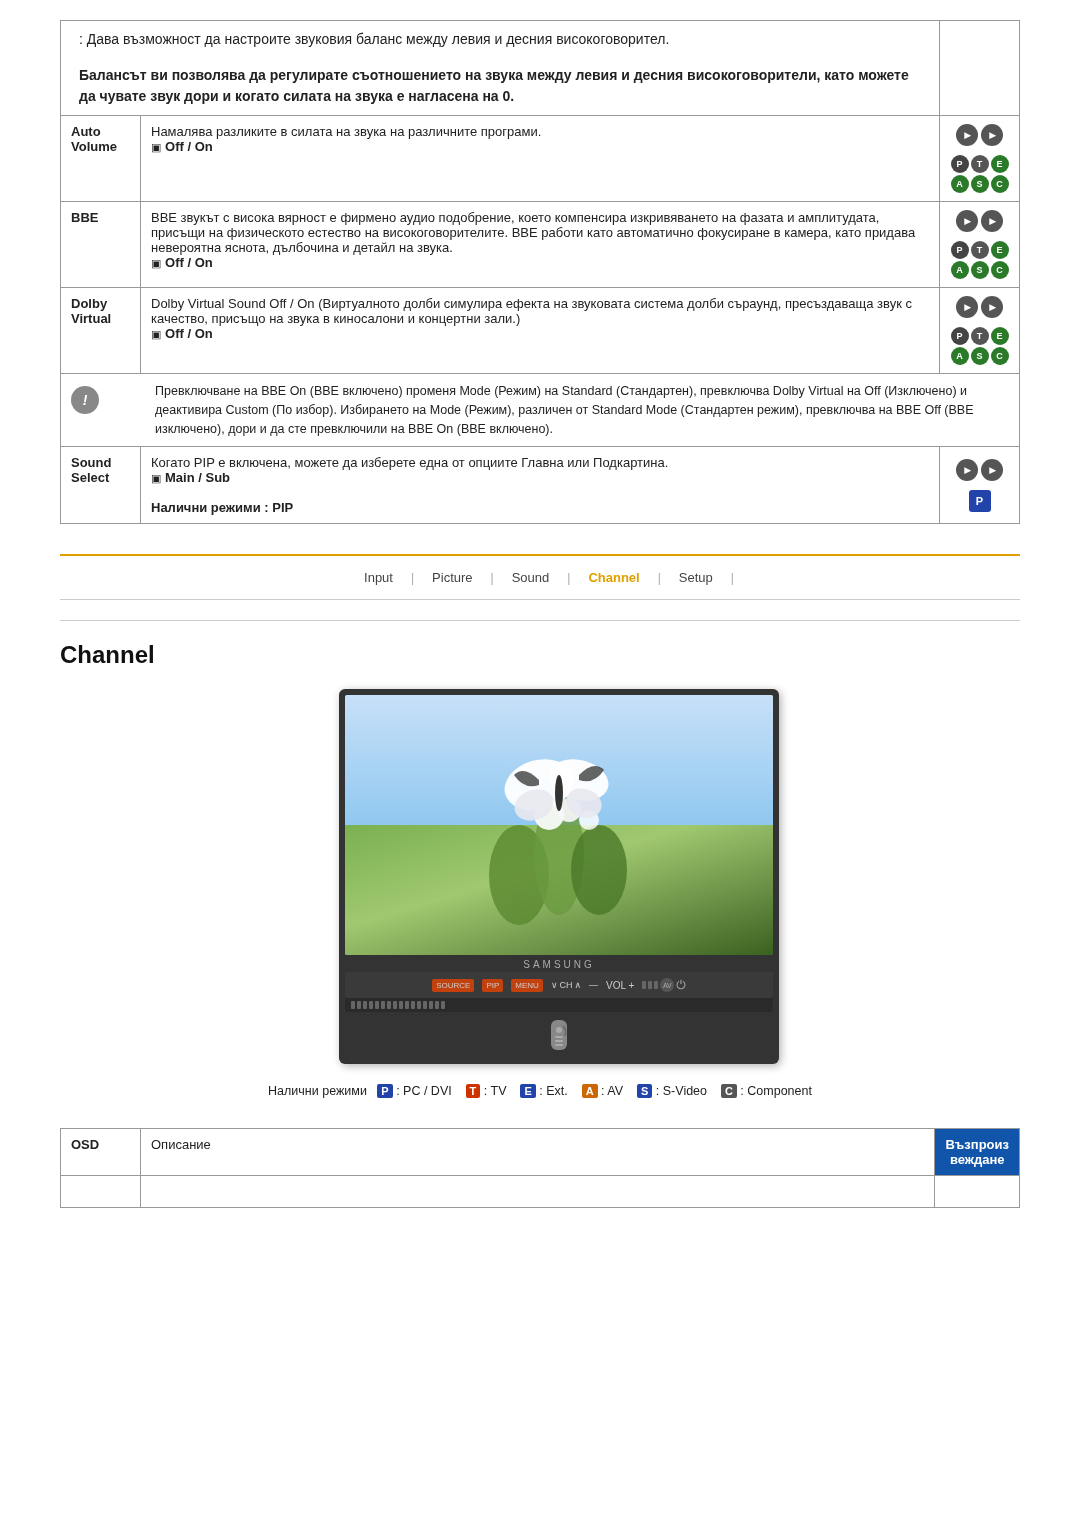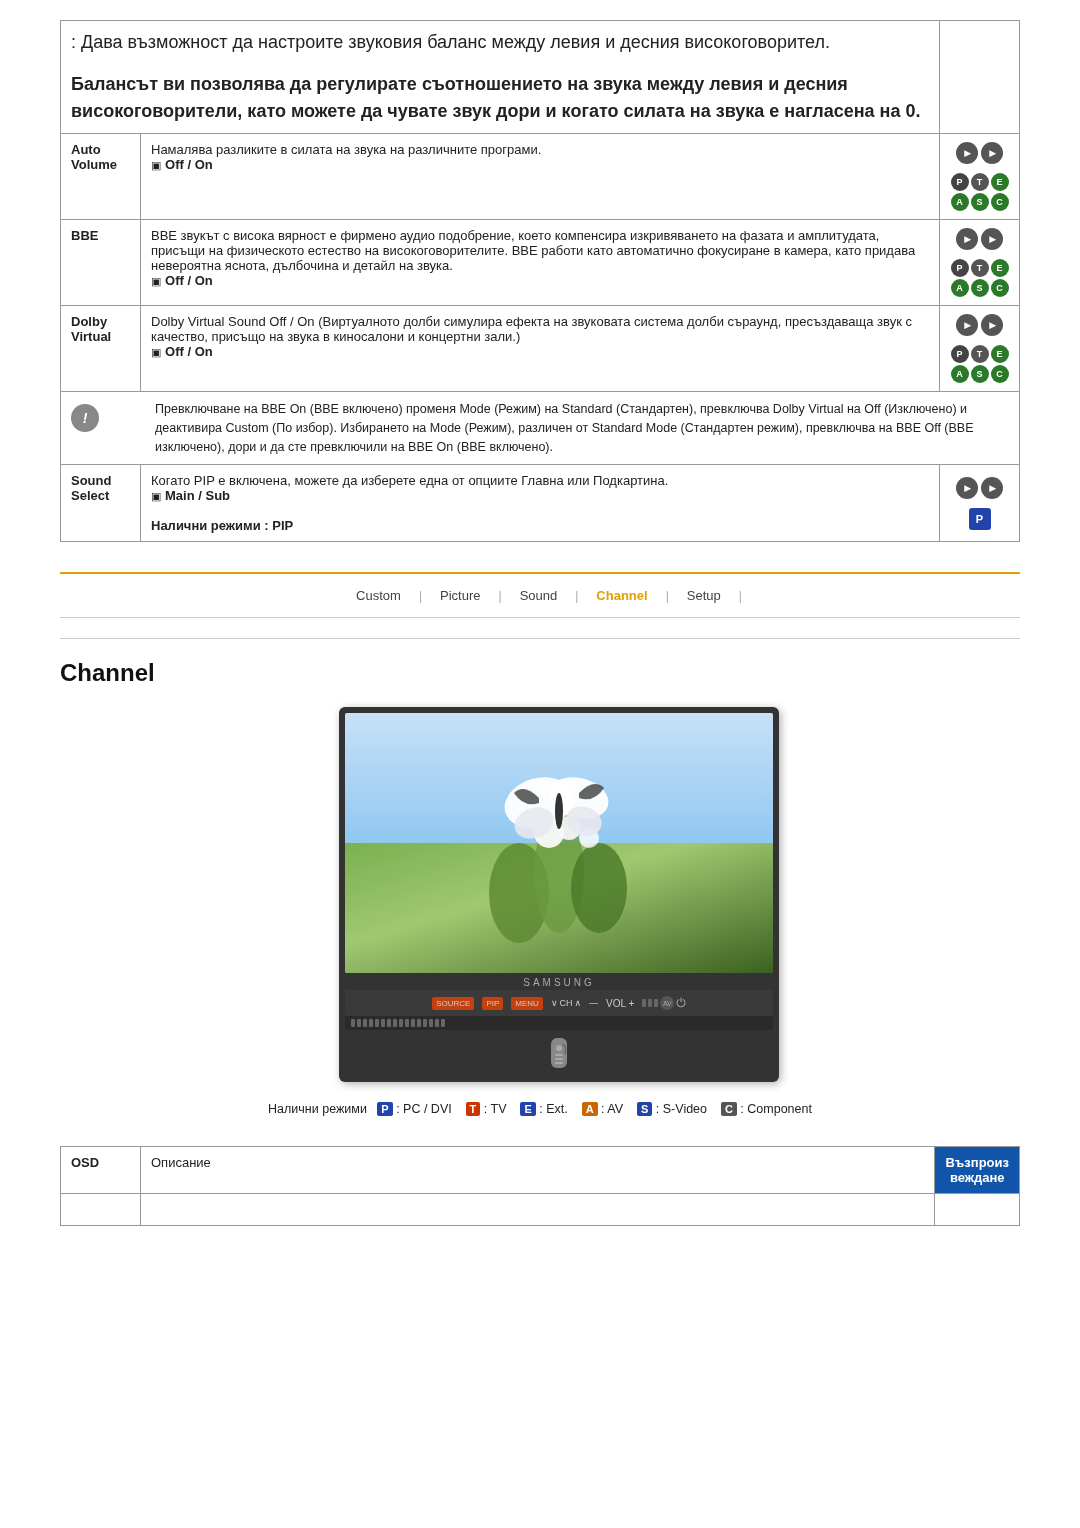--- a/index.html
+++ b/index.html
@@ -41,23 +41,24 @@
       text-align: center;
       vertical-align: middle;
     }
 
     .note-row td {
       background: #fff;
     }
 
     
     .balance-note {
-      font-size: 18px;
+      font-size: 14px;
       line-height: 1.5;
       color: #222;
+      margin-left: 8px;
     }
     .balance-note .bold-text {
       font-weight: bold;
     }
     .pteasc-icons {
       display: flex;
       gap: 2px;
       justify-content: center;
       align-items: center;
       flex-wrap: wrap;
@@ -410,21 +411,21 @@
               <span class="badge-p-large">P</span>
             </div>
           </div>
         </td>
       </tr>
 
     </tbody>
   </table>
 
   <div class="nav-bar">
-    <span class="nav-item">Custom</span>
+    <span class="nav-item">Input</span>
     <span class="nav-separator">|</span>
     <span class="nav-item">Picture</span>
     <span class="nav-separator">|</span>
     <span class="nav-item">Sound</span>
     <span class="nav-separator">|</span>
     <span class="nav-item active">Channel</span>
     <span class="nav-separator">|</span>
     <span class="nav-item">Setup</span>
     <span class="nav-separator">|</span>
   </div>

